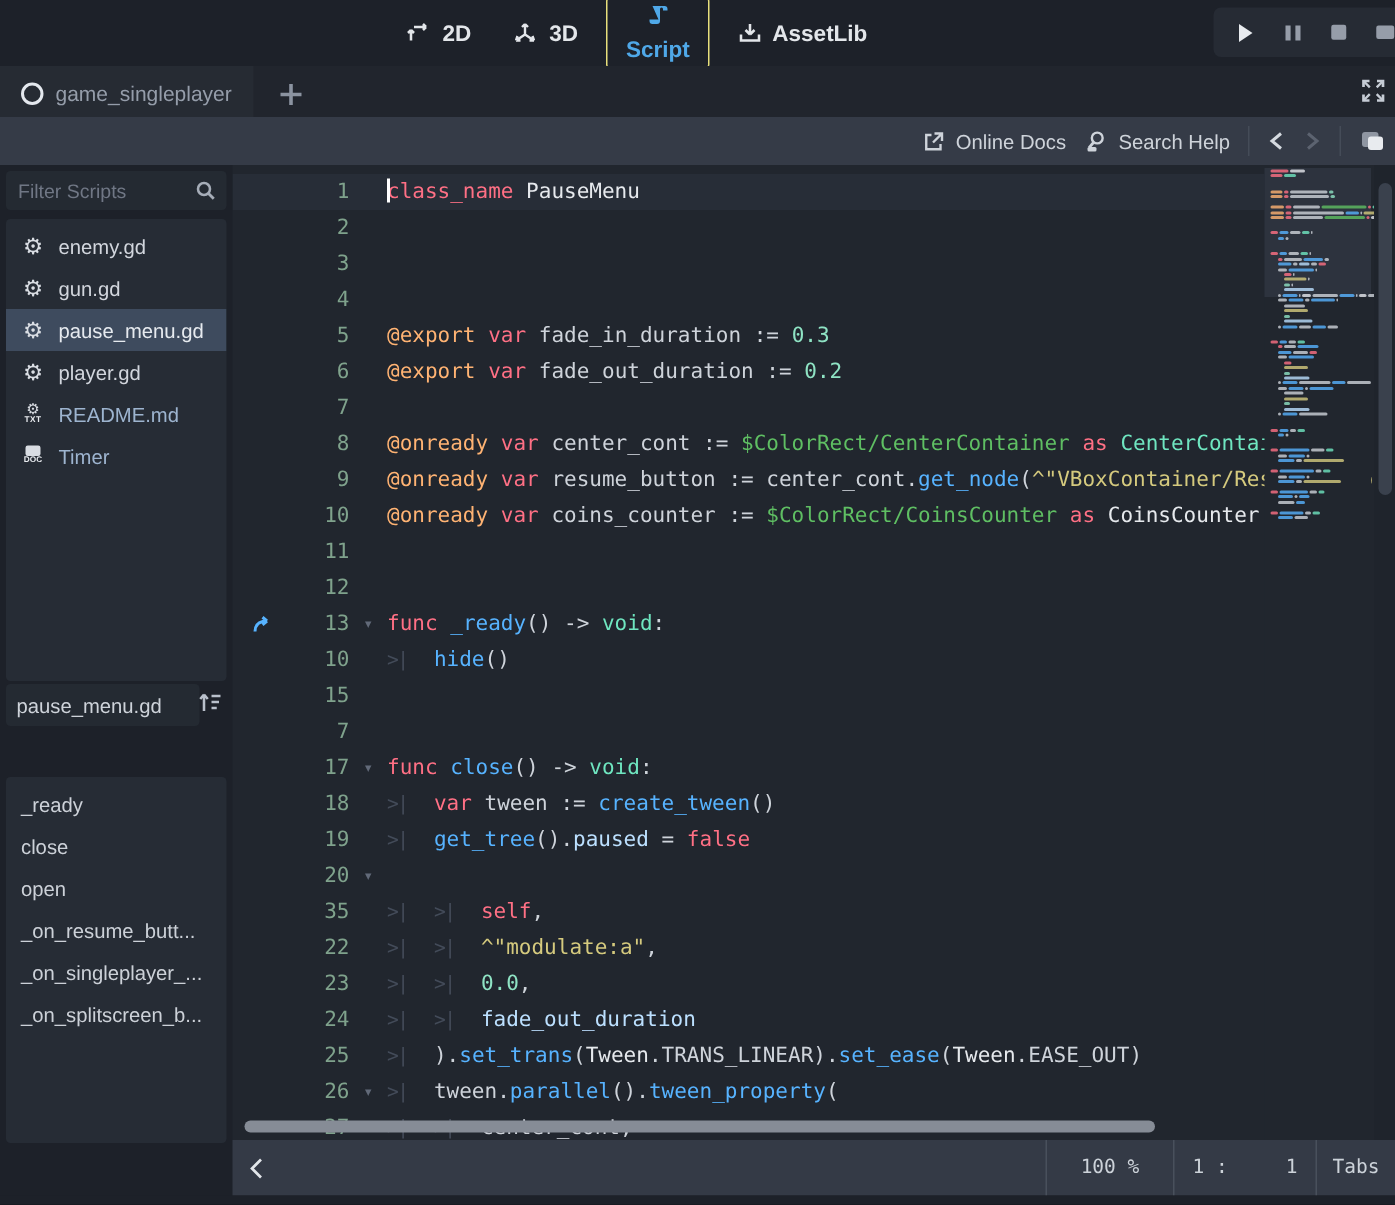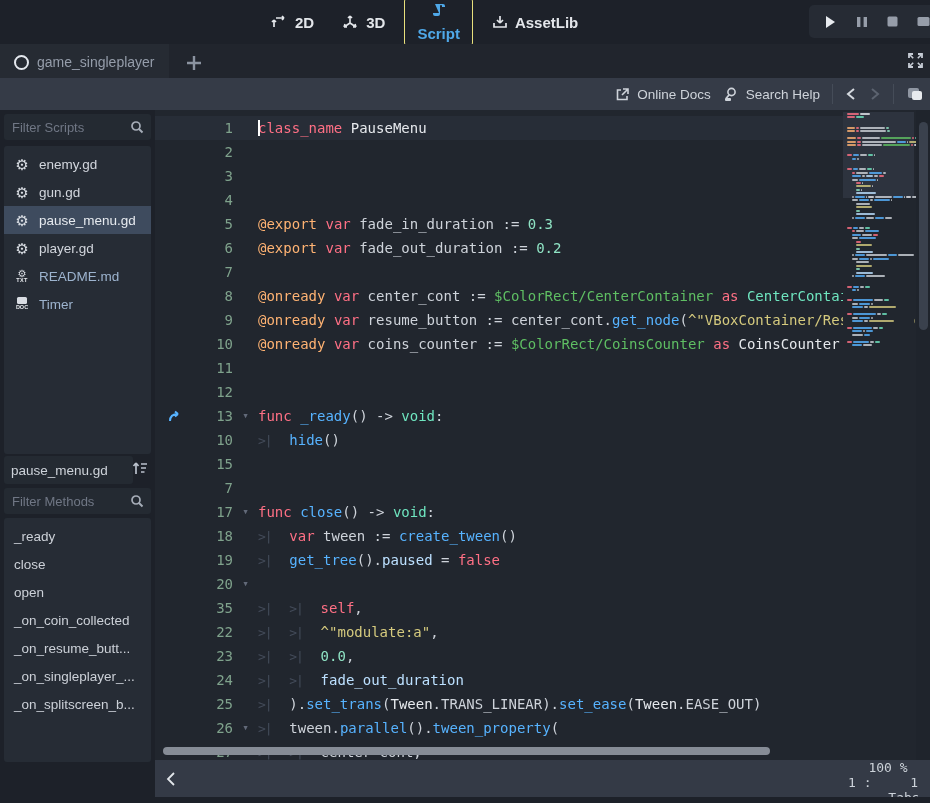--- a/index.html
+++ b/index.html
@@ -68,21 +68,21 @@
   .minimap{position:absolute;right:16px;top:0;width:71px;height:650px;background:#21262e;}
   .mviewport{position:absolute;left:0;top:2px;width:71px;height:86px;background:#2d333e;}
   .mrowline{position:absolute;height:2px;display:flex;gap:1px;}
   .mseg{height:2px;border-radius:1px;opacity:.8;}
   .vsb{position:absolute;right:2px;top:12px;width:9px;height:208px;background:#3a414d;border-radius:5px;}
   .vsbtrack{position:absolute;right:0;top:0;width:14px;height:650px;background:#1f242c;}
   .hsb{position:absolute;left:8px;bottom:5px;width:607px;height:8px;background:#868c96;border-radius:4px;}
   
   .statusbar{position:absolute;left:155px;top:760px;width:775px;height:37px;background:#343a46;
              display:flex;align-items:center;font-family:"DejaVu Sans Mono",monospace;font-size:13px;color:#ccd2d9;}
-  .sb-right{position:absolute;right:0;top:0;height:37px;display:flex;align-items:flex-end;flex-direction:column;}
+  .sb-right{position:absolute;right:0;top:0;height:37px;display:flex;align-items:center;}
   .sb-sep{width:1px;height:37px;background:#49505c;}
   .sb-zoom{width:84px;text-align:center;}
   .sb-cursor{width:94px;display:flex;justify-content:space-between;padding:0 12px;box-sizing:border-box;}
   .sb-tabs{width:52px;text-align:center;}
   .bottomstrip{position:absolute;left:0;top:797px;width:930px;height:6px;background:#1d2129;}
 </style>
 </head>
 <body>
 
 <div class="app">
@@ -259,34 +259,24 @@
       </div>
     <div class="curscript">
       <span>pause_menu.gd</span>
     </div>
     <span class="sortbtn">
         <svg width="20" height="20" viewBox="0 0 20 20">
           <path d="M6 4 V15 M6 4 L3.5 7 M6 4 L8.5 7" stroke="#b9c0cb" stroke-width="1.7" fill="none"></path>
           <path d="M11 5 H17 M11 9 H16 M11 13 H14.5" stroke="#b9c0cb" stroke-width="1.7"></path>
         </svg>
       </span>
-    <div class="filter" style="top:378px;">
-      <span class="ph">Filter Methods</span>
-      <span class="mag">
-          <svg width="14" height="14" viewBox="0 0 14 14">
-            <circle cx="6" cy="6" r="4" stroke="#a6adb8" stroke-width="1.7" fill="none"></circle>
-            <path d="M9 9 L12.5 12.5" stroke="#a6adb8" stroke-width="1.9"></path>
-          </svg>
-        </span>
-    </div>
     <div class="listbox" style="top:408px;height:240px;padding-top:4px;" id="methods-host">
         <div class="mrow">_ready</div>
         <div class="mrow">close</div>
         <div class="mrow">open</div>
-        <div class="mrow">_on_coin_collected</div>
         <div class="mrow">_on_resume_butt...</div>
         <div class="mrow">_on_singleplayer_...</div>
         <div class="mrow">_on_splitscreen_b...</div>
       </div>
   </div>
 
   <div class="editor">
     <div class="curline"></div>
     <div id="code-host">
         <div class="cline" style="top: 6px;"><span class="bp"></span><span class="lnum">1</span><span class="foldc"></span><span class="ctext"><span class="caret"></span><span style="color: rgb(255, 112, 133);">class_name</span><span style="color: rgb(206, 211, 218);"> </span><span style="color: rgb(230, 233, 237);">PauseMenu</span></span></div>

